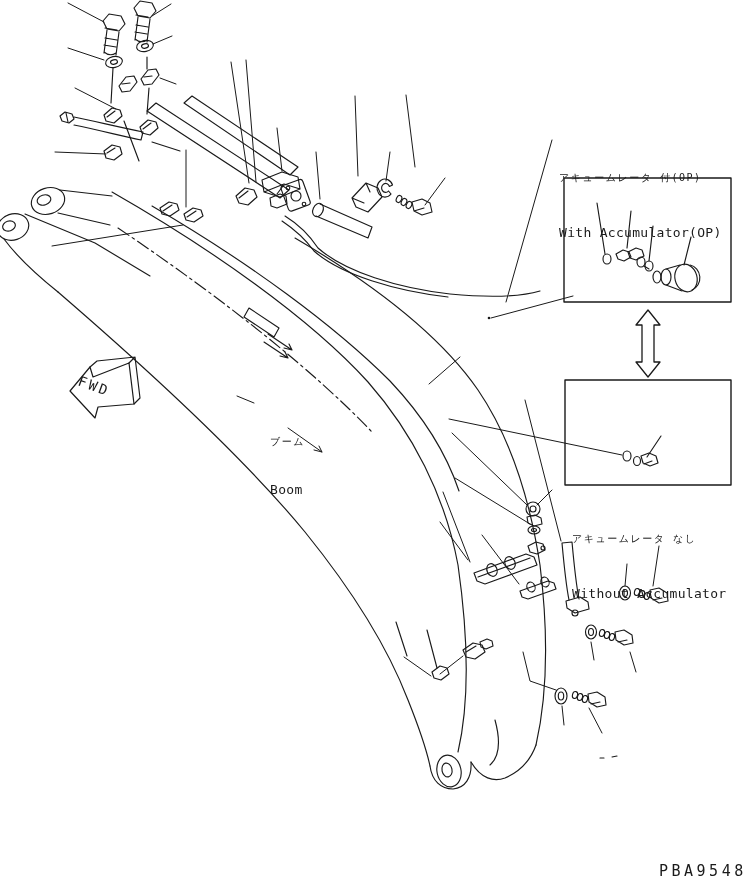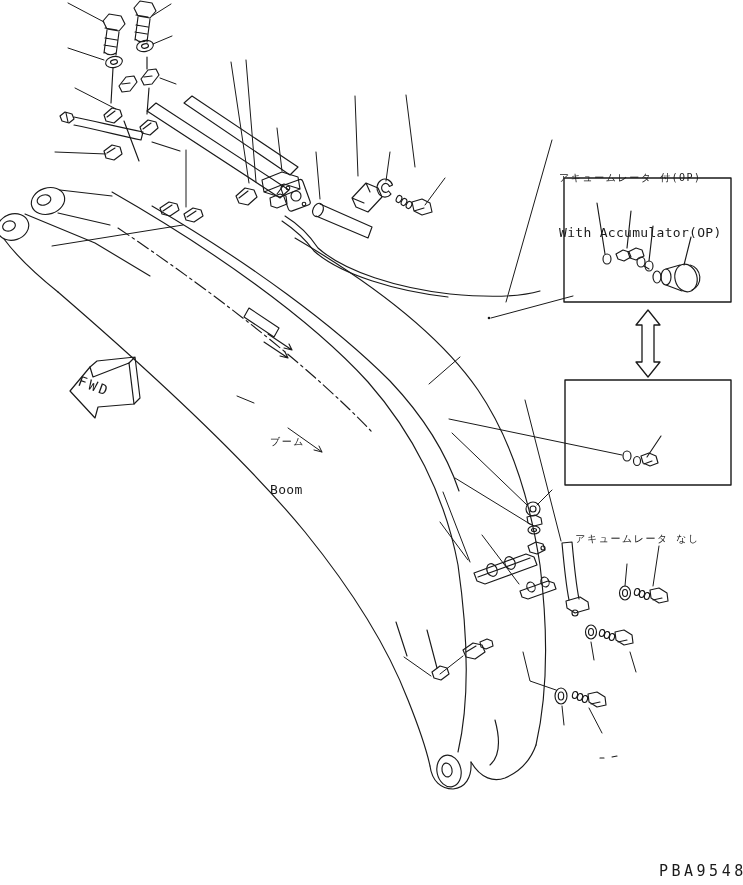--- a/index.html
+++ b/index.html
@@ -6,21 +6,21 @@
   .stage{
     position:relative;width:743px;height:885px;background:#ffffff;
     font-family:"DejaVu Sans Mono","Liberation Mono",monospace;
     color:#1a1a1a;overflow:hidden;
   }
   .stage svg{position:absolute;left:0;top:0;}
   .lbl{position:absolute;white-space:pre;line-height:1.3;}
   .jp{font-size:10px;letter-spacing:1.5px;}
   .en{font-size:13px;letter-spacing:0.3px;}
   #label-with-acc{left:559px;top:129px;}
-  #label-without-acc{left:554px;top:490px;width:167px;text-align:center;}
+  #label-without-acc{left:572px;top:490px;width:167px;text-align:left;}
   #label-boom{left:236px;top:401px;font-size:13px;margin-left:34px;}
   #drawing-number{left:659px;top:862px;font-size:15px;letter-spacing:3.5px;}
 </style>
 </head>
 <body>
 
 <div class="stage">
 
 <svg width="743" height="885" viewBox="0 0 743 885">
   <g stroke="#1a1a1a" stroke-width="1.15" fill="none" stroke-linecap="round" stroke-linejoin="round">
@@ -247,20 +247,21 @@
   </g>
 </svg>
 
 <div class="lbl" id="label-with-acc">
   <div class="jp">アキュームレータ 付(OP)</div>
   <div class="en">With Accumulator(OP)</div>
 </div>
 
 <div class="lbl" id="label-without-acc">
   <div class="jp">アキュームレータ なし</div>
+  <div class="en">Without Accumulator</div>
 </div>
 
 <div class="lbl" id="label-boom">
   <div class="jp">ブーム</div>
   <div class="en">Boom</div>
 </div>
 
 <div class="lbl" id="drawing-number">PBA9548</div>
 
 </div>

